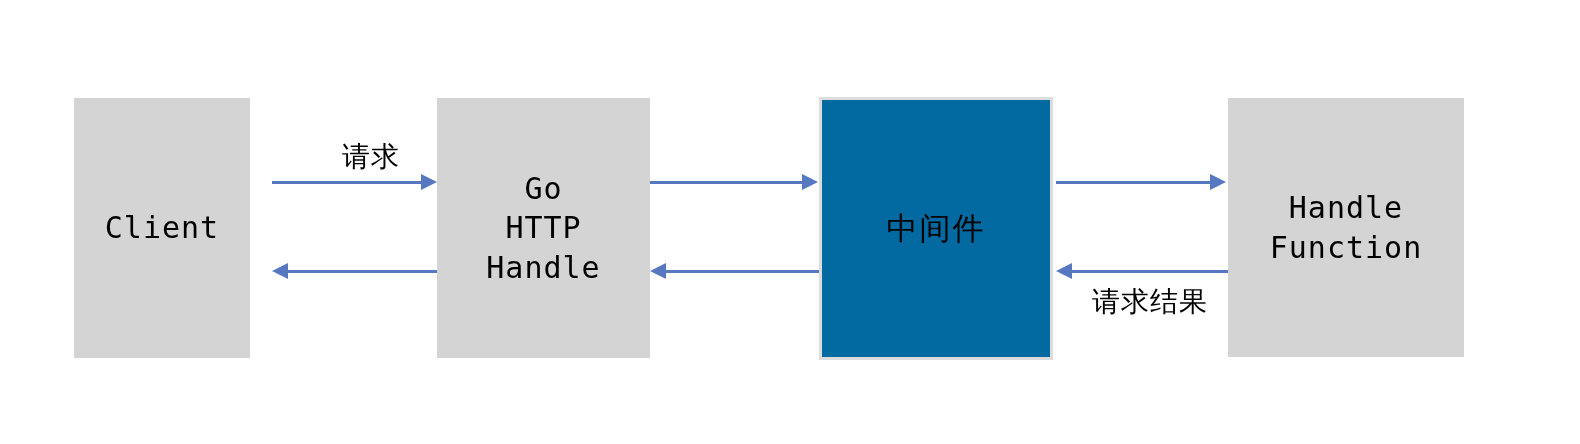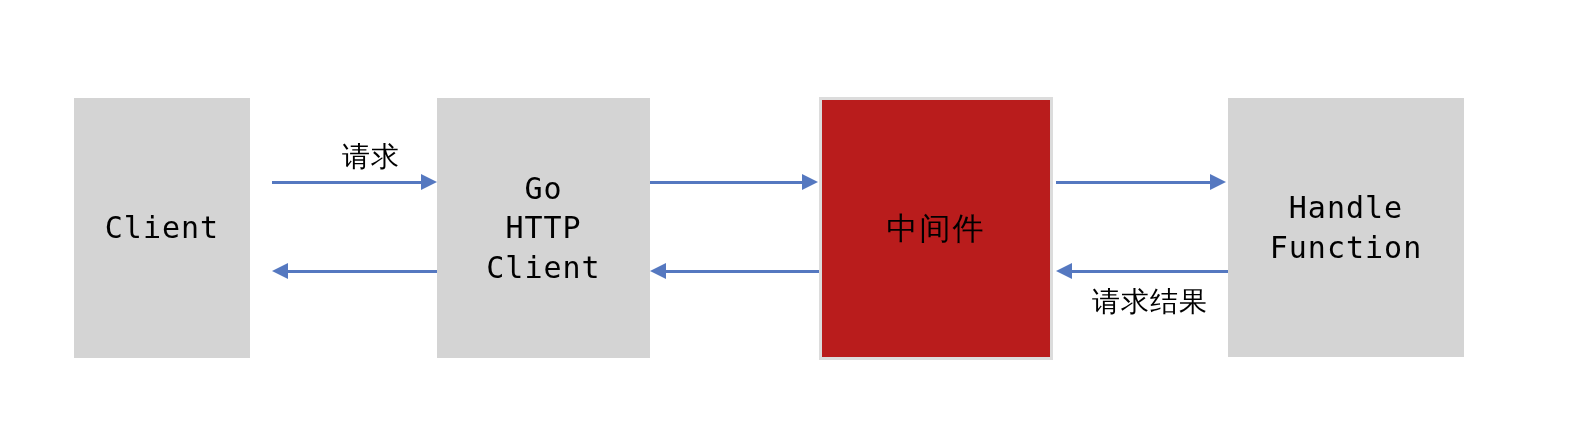--- a/index.html
+++ b/index.html
@@ -30,21 +30,21 @@
     white-space: pre-line;
     user-select: none;
   }
   .node.gray {
     background: #d4d4d4;
     border: none;
     font-size: 30px;
     letter-spacing: 1px;
   }
   .node.green {
-    background: #b91c1c;
+    background: #0369a1;
     border: 3px solid #dcdcdc;
     font-family: "DejaVu Sans", "Liberation Sans", sans-serif;
     font-size: 31px;
     letter-spacing: 2px;
   }
   .edge {
     position: absolute;
     height: 3px;
     background: #5578c0;
   }
@@ -74,21 +74,21 @@
 </style>
 </head>
 <body>
 
 <div id="canvas">
 
   <div class="node gray" style="left:74px; top:98px; width:176px; height:260px;">Client</div>
 
   <div class="node gray" style="left:437px; top:98px; width:213px; height:260px;">Go
 HTTP
-Client</div>
+Handle</div>
 
   <div class="node green" style="left:819px; top:97px; width:234px; height:263px;">中间件</div>
 
   <div class="node gray" style="left:1228px; top:98px; width:236px; height:259px;">Handle
 Function</div>
 
   <div class="edge" style="left:272px; top:181px; width:150px;"></div>
   <div class="arrowhead right" style="left:421px; top:174px;"></div>
   <div class="edge-label" style="left:318px; top:138px;">请求</div>
 

